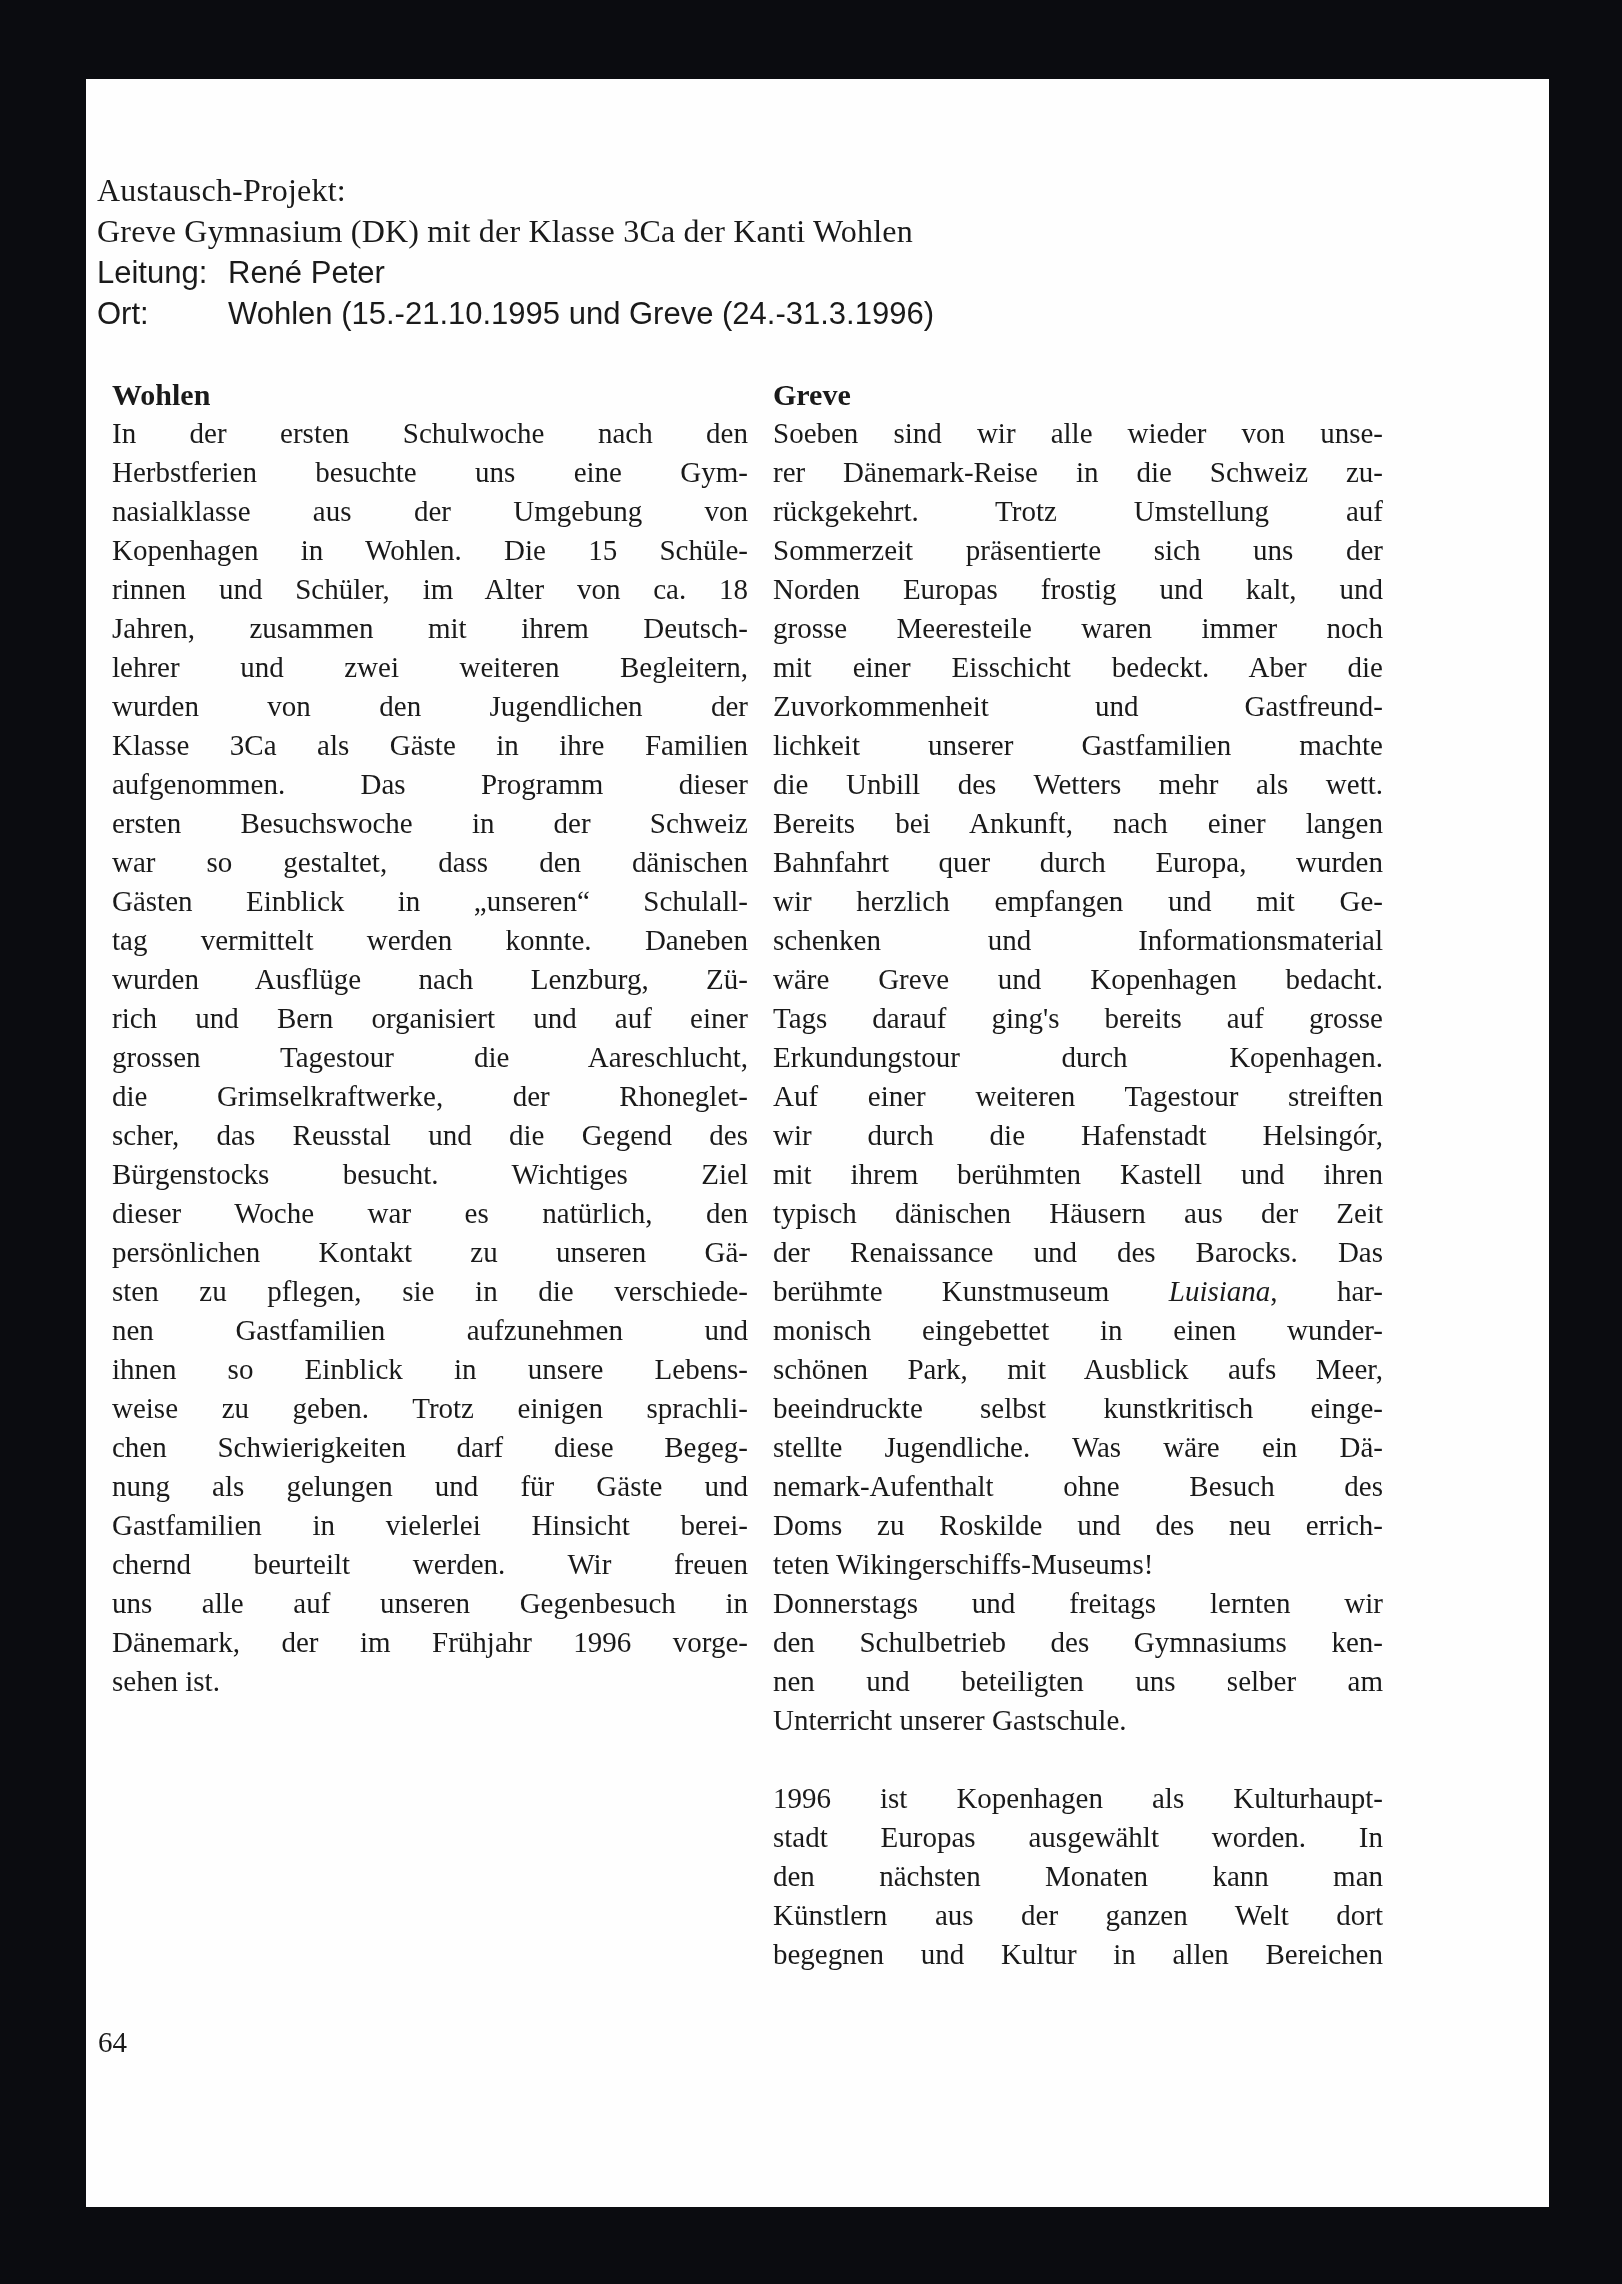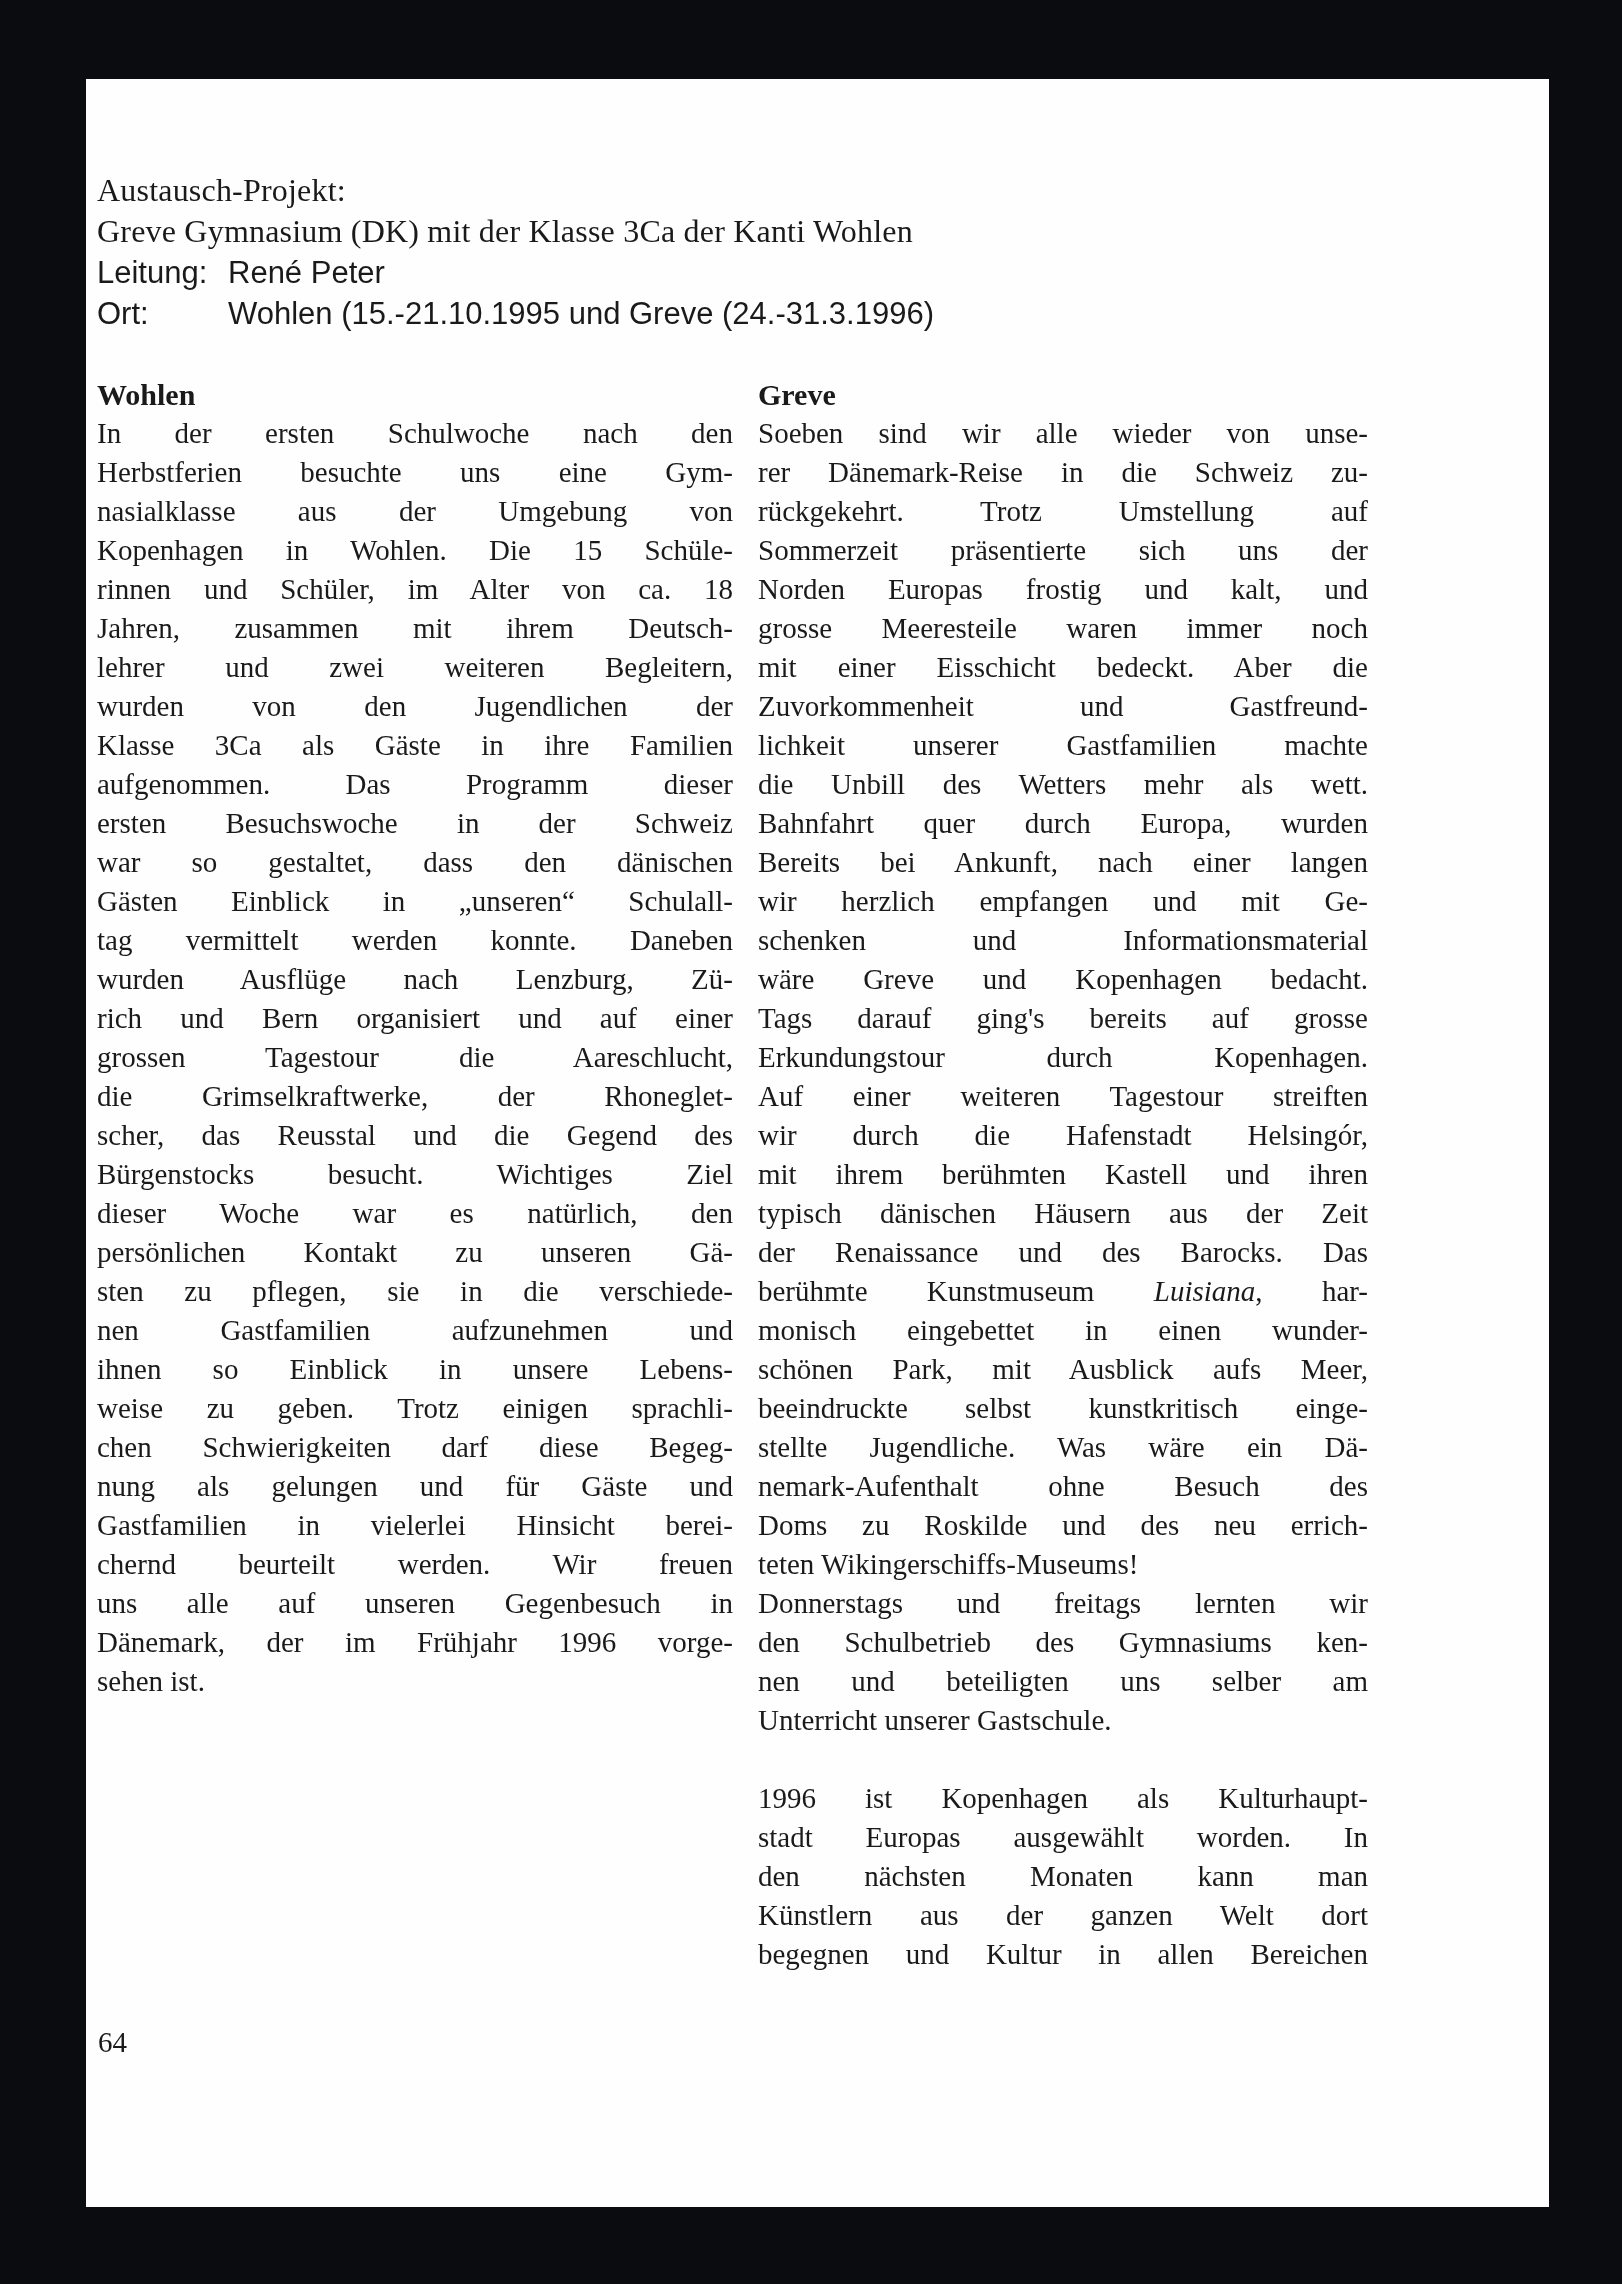--- a/index.html
+++ b/index.html
@@ -36,20 +36,21 @@
   }
   .meta-row .meta-key { width: 131px; }
   .col {
     position: absolute;
     top: 375px;
     width: 636px;
     font-size: 29px;
     line-height: 39px;
     text-align: justify;
     hyphens: manual;
+    margin-left: 15px;
   }
   .col.left { left: 97px; }
   .col.right { left: 758px; width: 610px; }
   .col h2 {
     margin: 0;
     font-size: 30px;
     line-height: 39px;
     font-weight: bold;
   }
   .col p { margin: 0; }
@@ -131,22 +132,22 @@
       <span class="line">Soeben sind wir alle wieder von unse-</span>
       <span class="line">rer Dänemark-Reise in die Schweiz zu-</span>
       <span class="line">rückgekehrt. Trotz Umstellung auf</span>
       <span class="line">Sommerzeit präsentierte sich uns der</span>
       <span class="line">Norden Europas frostig und kalt, und</span>
       <span class="line">grosse Meeresteile waren immer noch</span>
       <span class="line">mit einer Eisschicht bedeckt. Aber die</span>
       <span class="line">Zuvorkommenheit und Gastfreund-</span>
       <span class="line">lichkeit unserer Gastfamilien machte</span>
       <span class="line">die Unbill des Wetters mehr als wett.</span>
+      <span class="line">Bereits bei Ankunft, nach einer langen</span>
       <span class="line">Bahnfahrt quer durch Europa, wurden</span>
-      <span class="line">Bereits bei Ankunft, nach einer langen</span>
       <span class="line">wir herzlich empfangen und mit Ge-</span>
       <span class="line">schenken und Informationsmaterial</span>
       <span class="line">wäre Greve und Kopenhagen bedacht.</span>
       <span class="line">Tags darauf ging's bereits auf grosse</span>
       <span class="line">Erkundungstour durch Kopenhagen.</span>
       <span class="line">Auf einer weiteren Tagestour streiften</span>
       <span class="line">wir durch die Hafenstadt Helsingór,</span>
       <span class="line">mit ihrem berühmten Kastell und ihren</span>
       <span class="line">typisch dänischen Häusern aus der Zeit</span>
       <span class="line">der Renaissance und des Barocks. Das</span>

